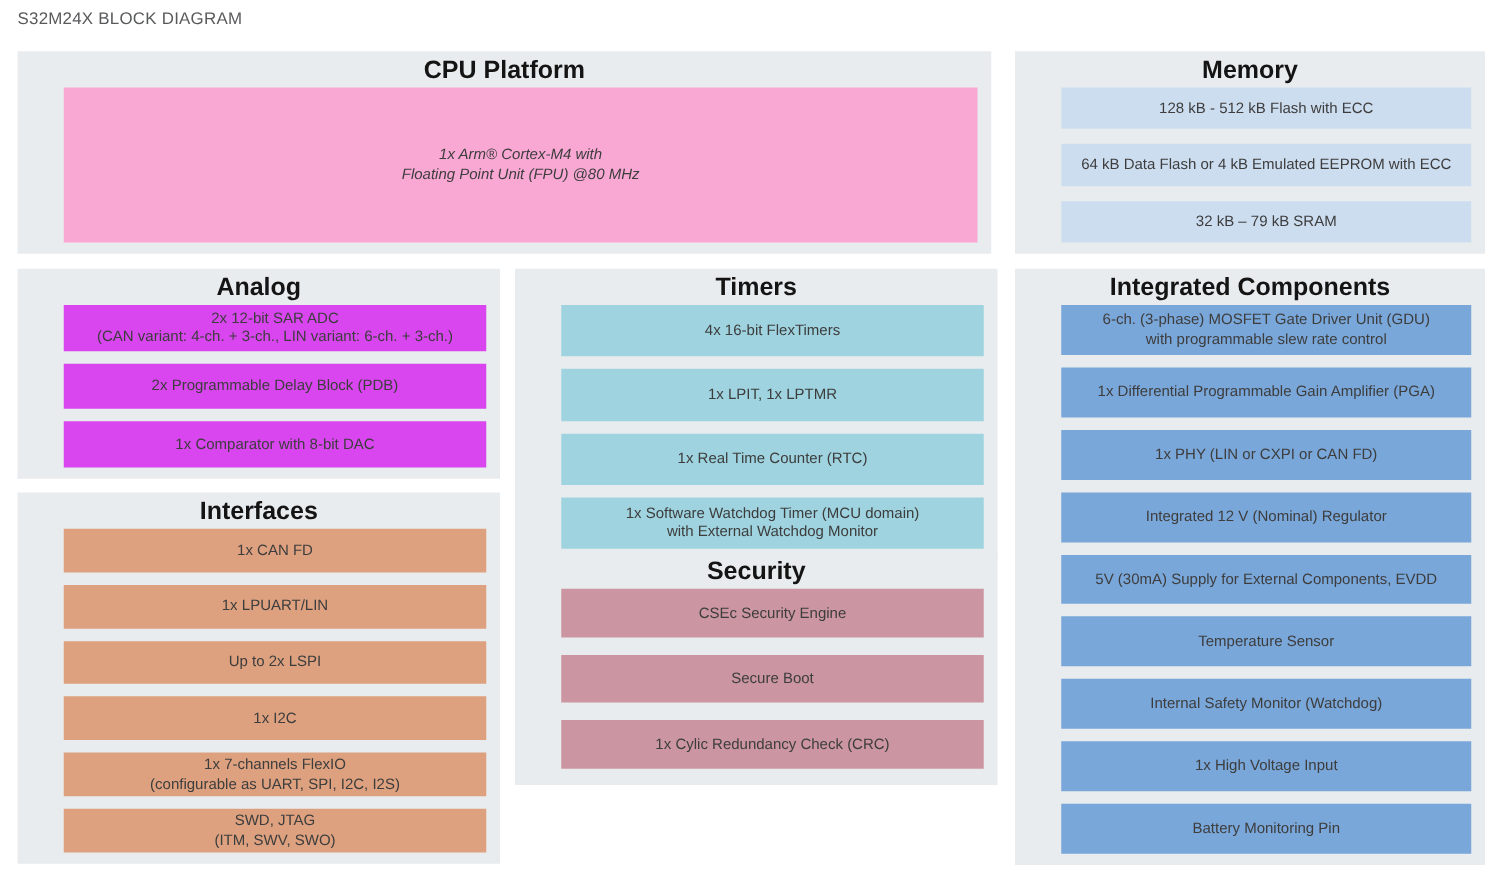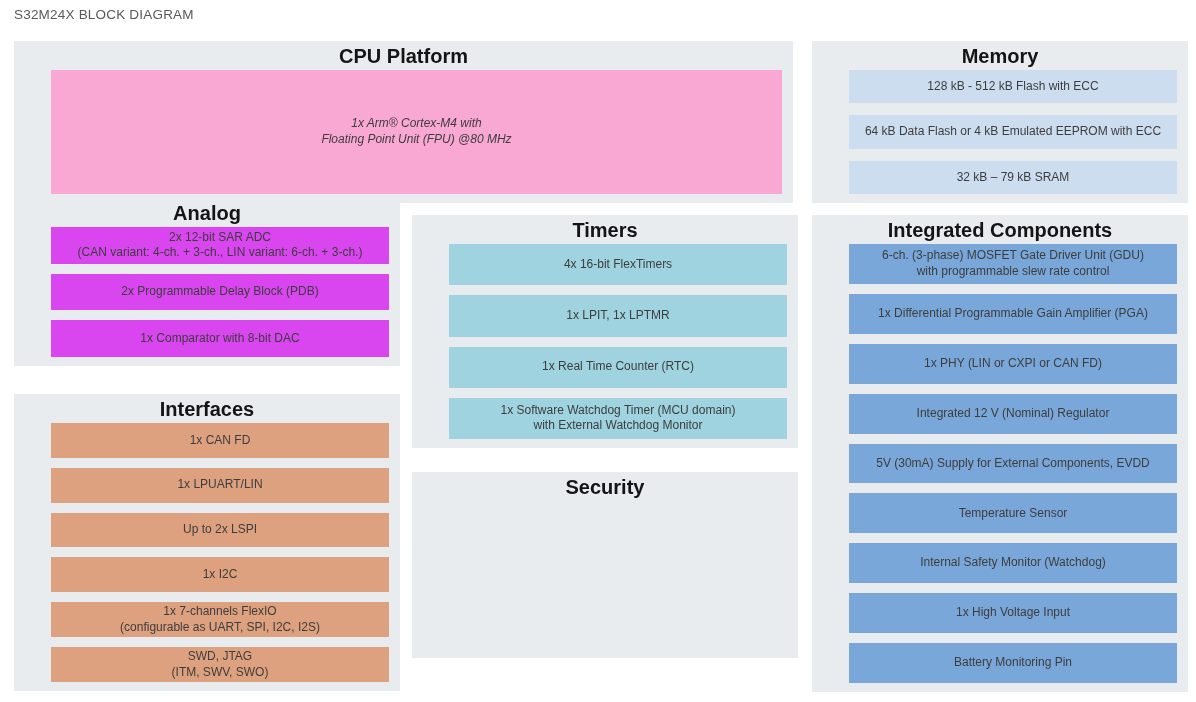--- a/index.html
+++ b/index.html
@@ -26,25 +26,25 @@
     gap:10px; padding:2px 11px 9px 11px;
   }
   .row {
     flex:1; display:flex; flex-direction:column;
     align-items:center; justify-content:center;
     text-align:center; font-size:12px; color:#3d3d3d; line-height:1.3;margin-left:26px;
   }
   
   .cpu        { left:14px;  top:41px;  width:779px; height:162px; }
   .memory     { left:812px; top:41px;  width:376px; height:162px; }
-  .analog     { left:14px;  top:198px; width:386px; height:168px; }
+  .analog     { left:14px;  top:215px; width:386px; height:168px; }
   .timers     { left:412px; top:215px; width:386px; height:233px; }
   .integrated { left:812px; top:215px; width:376px; height:477px;justify-content:space-between; }
   .interfaces { left:14px;  top:394px; width:386px; height:297px; }
-  .security   { left:412px; top:472px; width:386px; height:186px; }
+  .security   { left:412px; top:442px; width:386px; height:186px; }
   
   .cpu        .row { background:#f9a8d4;font-style:italic; }
   .memory     .row { background:#cdddf0; }
   .analog     .row { background:#d946ef; }
   .timers     .row { background:#9ed3df; }
   .integrated .row { background:#7aa7d9; }
   .interfaces .row { background:#dda17f; }
   .security   .row { background:#cb96a1; }
   
   .security .rows   { gap:14px; padding-bottom:13px; }
@@ -171,13 +171,24 @@
     </div>
     <div class="row">
       <span>SWD, JTAG</span>
       <span>(ITM, SWV, SWO)</span>
     </div>
   </div>
 </section>
 
 <section class="panel security">
   <div class="panel-header">Security</div>
+  <div class="rows">
+    <div class="row">
+      <span>CSEc Security Engine</span>
+    </div>
+    <div class="row">
+      <span>Secure Boot</span>
+    </div>
+    <div class="row">
+      <span>1x Cylic Redundancy Check (CRC)</span>
+    </div>
+  </div>
 </section>
 
 </body></html>

